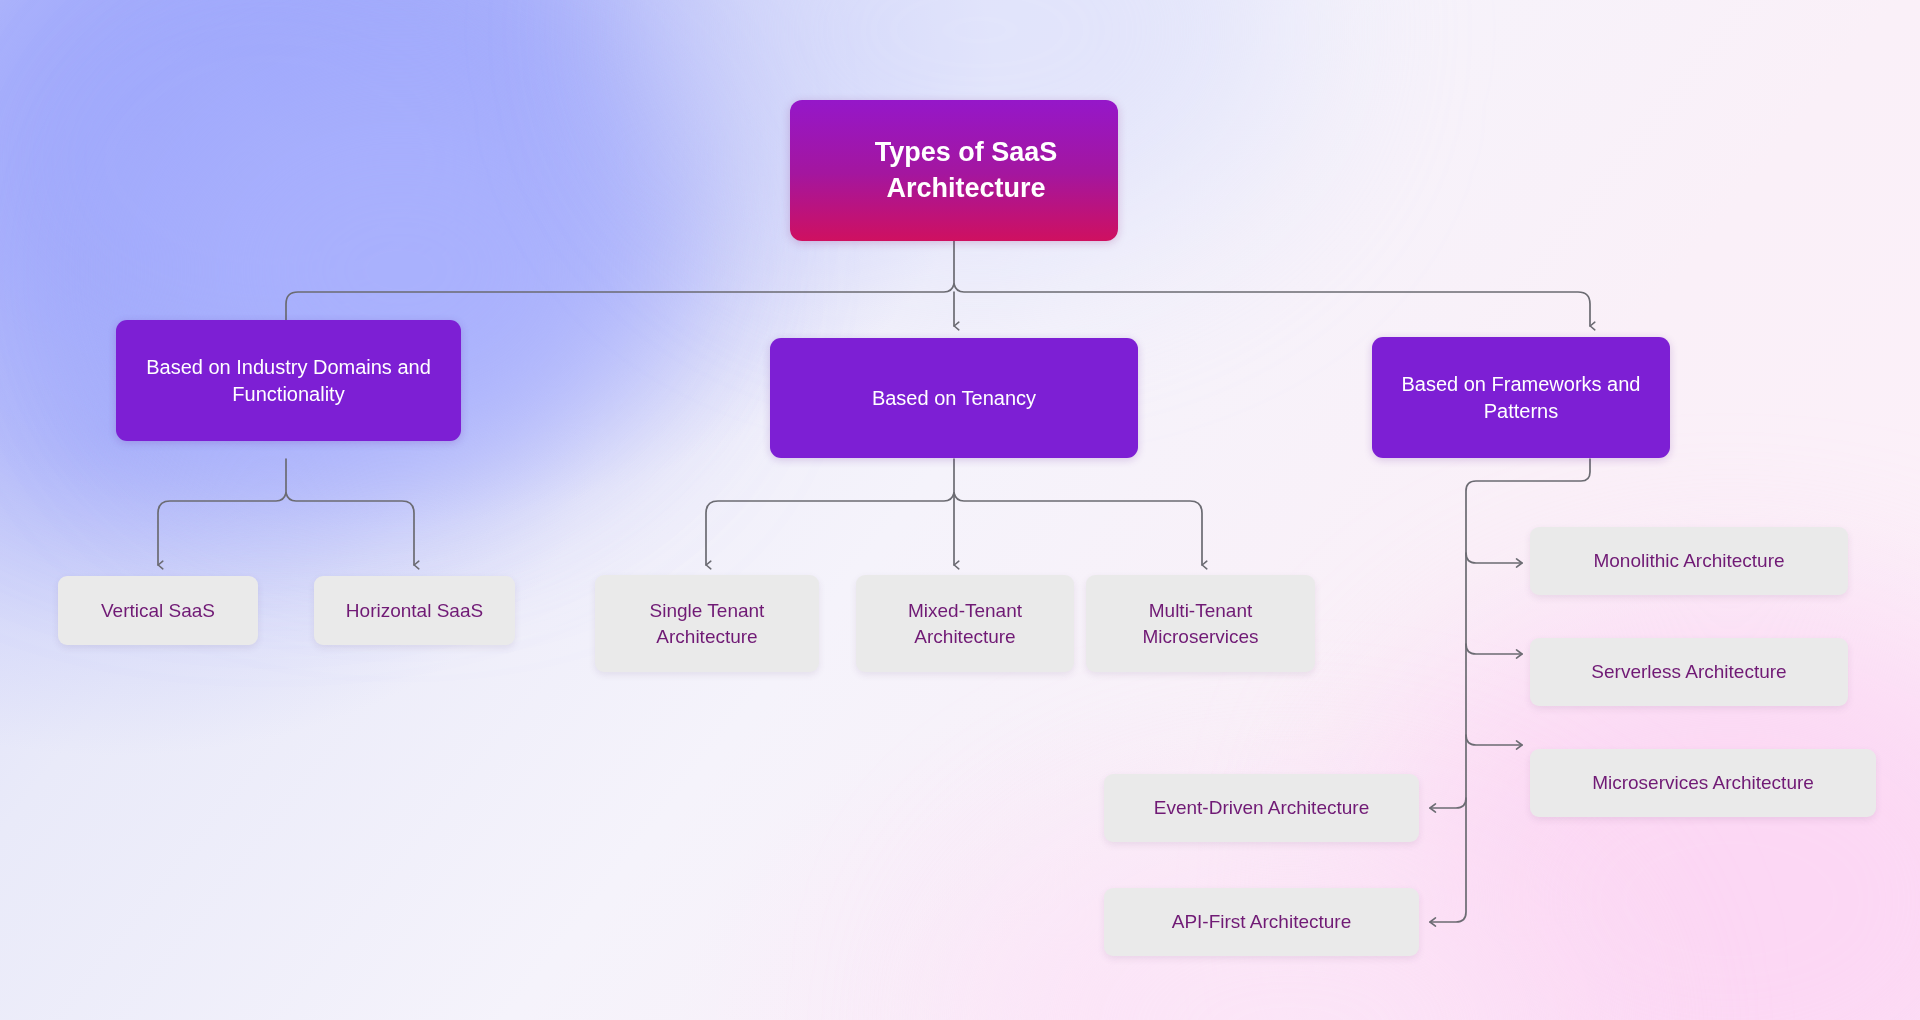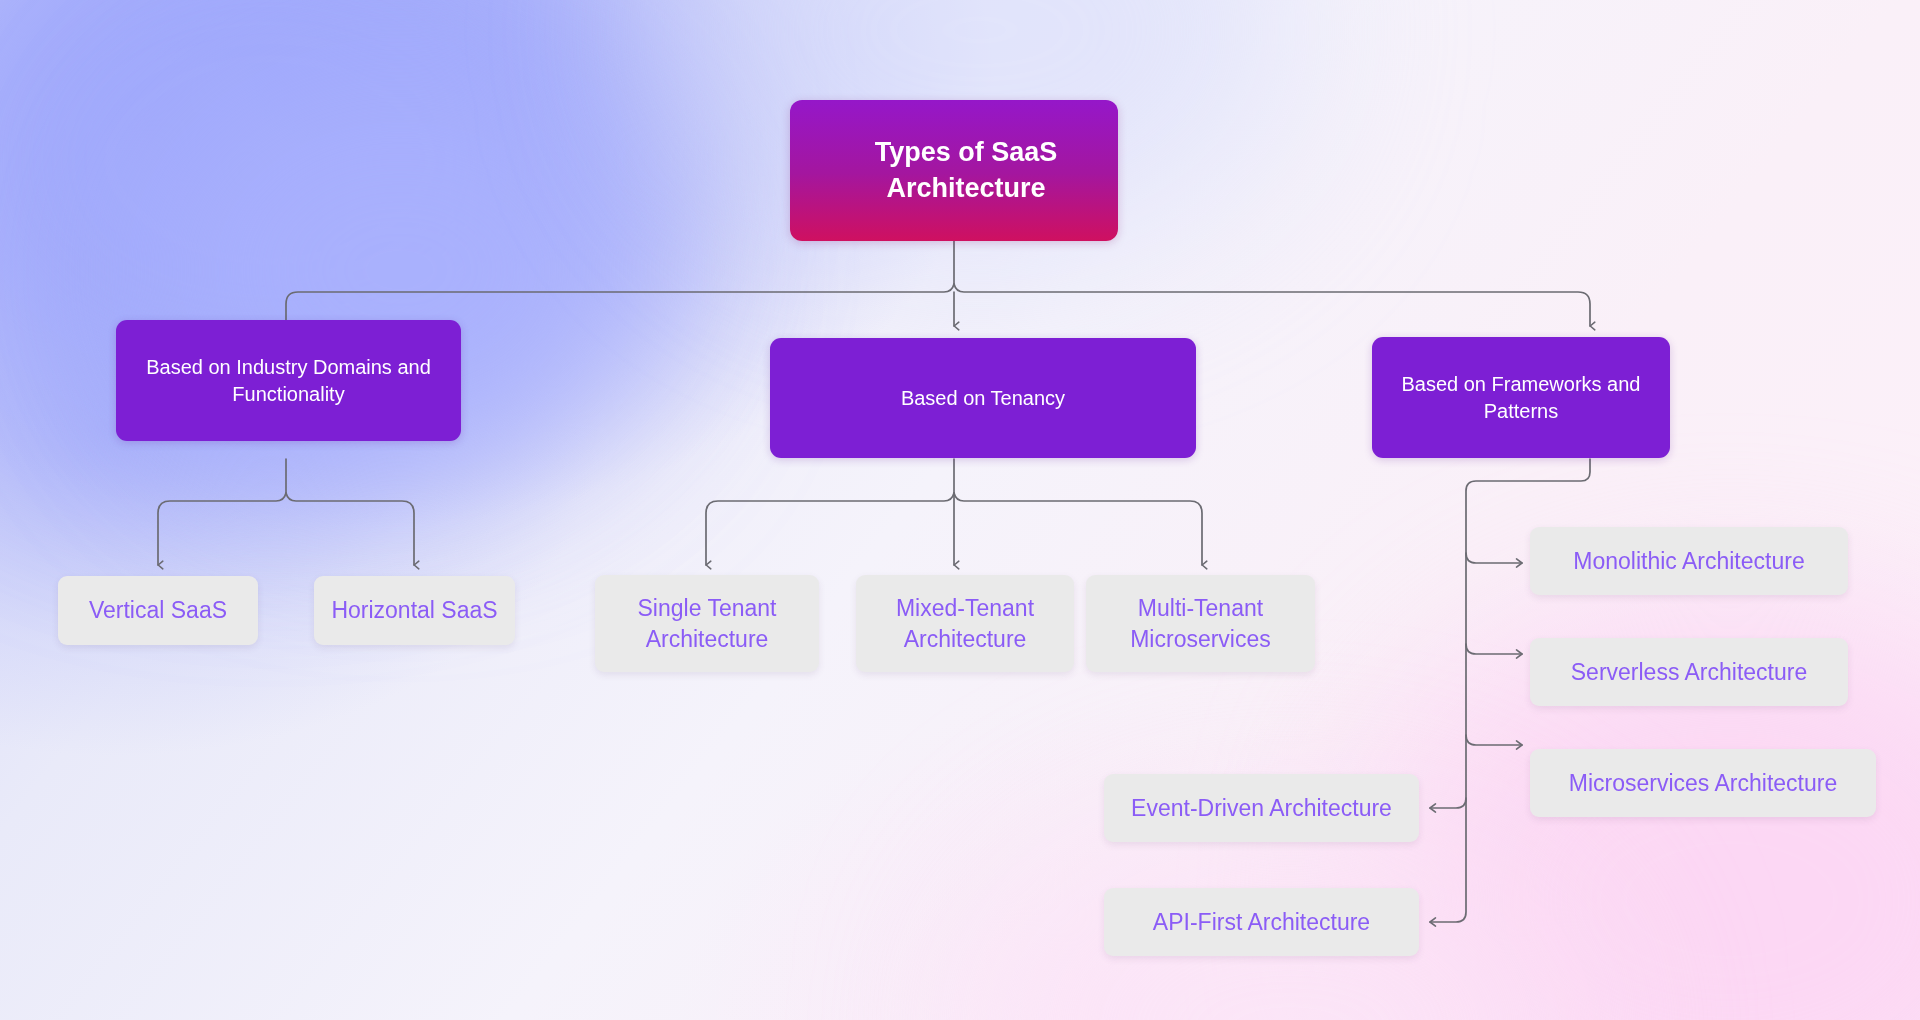--- a/index.html
+++ b/index.html
@@ -62,22 +62,22 @@
   .node.branch {
     background: #7d1fd4;
     color: #ffffff;
     font-size: 20px;
     border-radius: 11px;
     box-shadow: 0 2px 9px rgba(90, 20, 150, 0.20);
   }
 
   .node.leaf {
     background: #eaeaea;
-    color: #8b5cf6;
-    font-size: 23px;
+    color: #701a75;
+    font-size: 19px;
     border-radius: 9px;
     box-shadow: 0 3px 7px rgba(90, 60, 110, 0.10);
   }
 
   .node .label { display: block; padding: 0 14px; }
 </style>
 </head>
 <body>
 
 <div id="canvas">
@@ -130,21 +130,21 @@
   </svg>
 
   <div class="node root" style="left:790px; top:100px; width:328px; height:141px;padding-left:24px;">
     <span class="label">Types of SaaS Architecture</span>
   </div>
 
   <div class="node branch" style="left:116px; top:320px; width:345px; height:121px;">
     <span class="label">Based on Industry Domains and Functionality</span>
   </div>
 
-  <div class="node branch" style="left:770px; top:338px; width:426px; height:120px;">
+  <div class="node branch" style="left:770px; top:338px; width:368px; height:120px;">
     <span class="label">Based on Tenancy</span>
   </div>
 
   <div class="node branch" style="left:1372px; top:337px; width:298px; height:121px;">
     <span class="label">Based on Frameworks and Patterns</span>
   </div>
 
   <div class="node leaf" style="left:58px; top:576px; width:200px; height:69px;">
     <span class="label">Vertical SaaS</span>
   </div>

